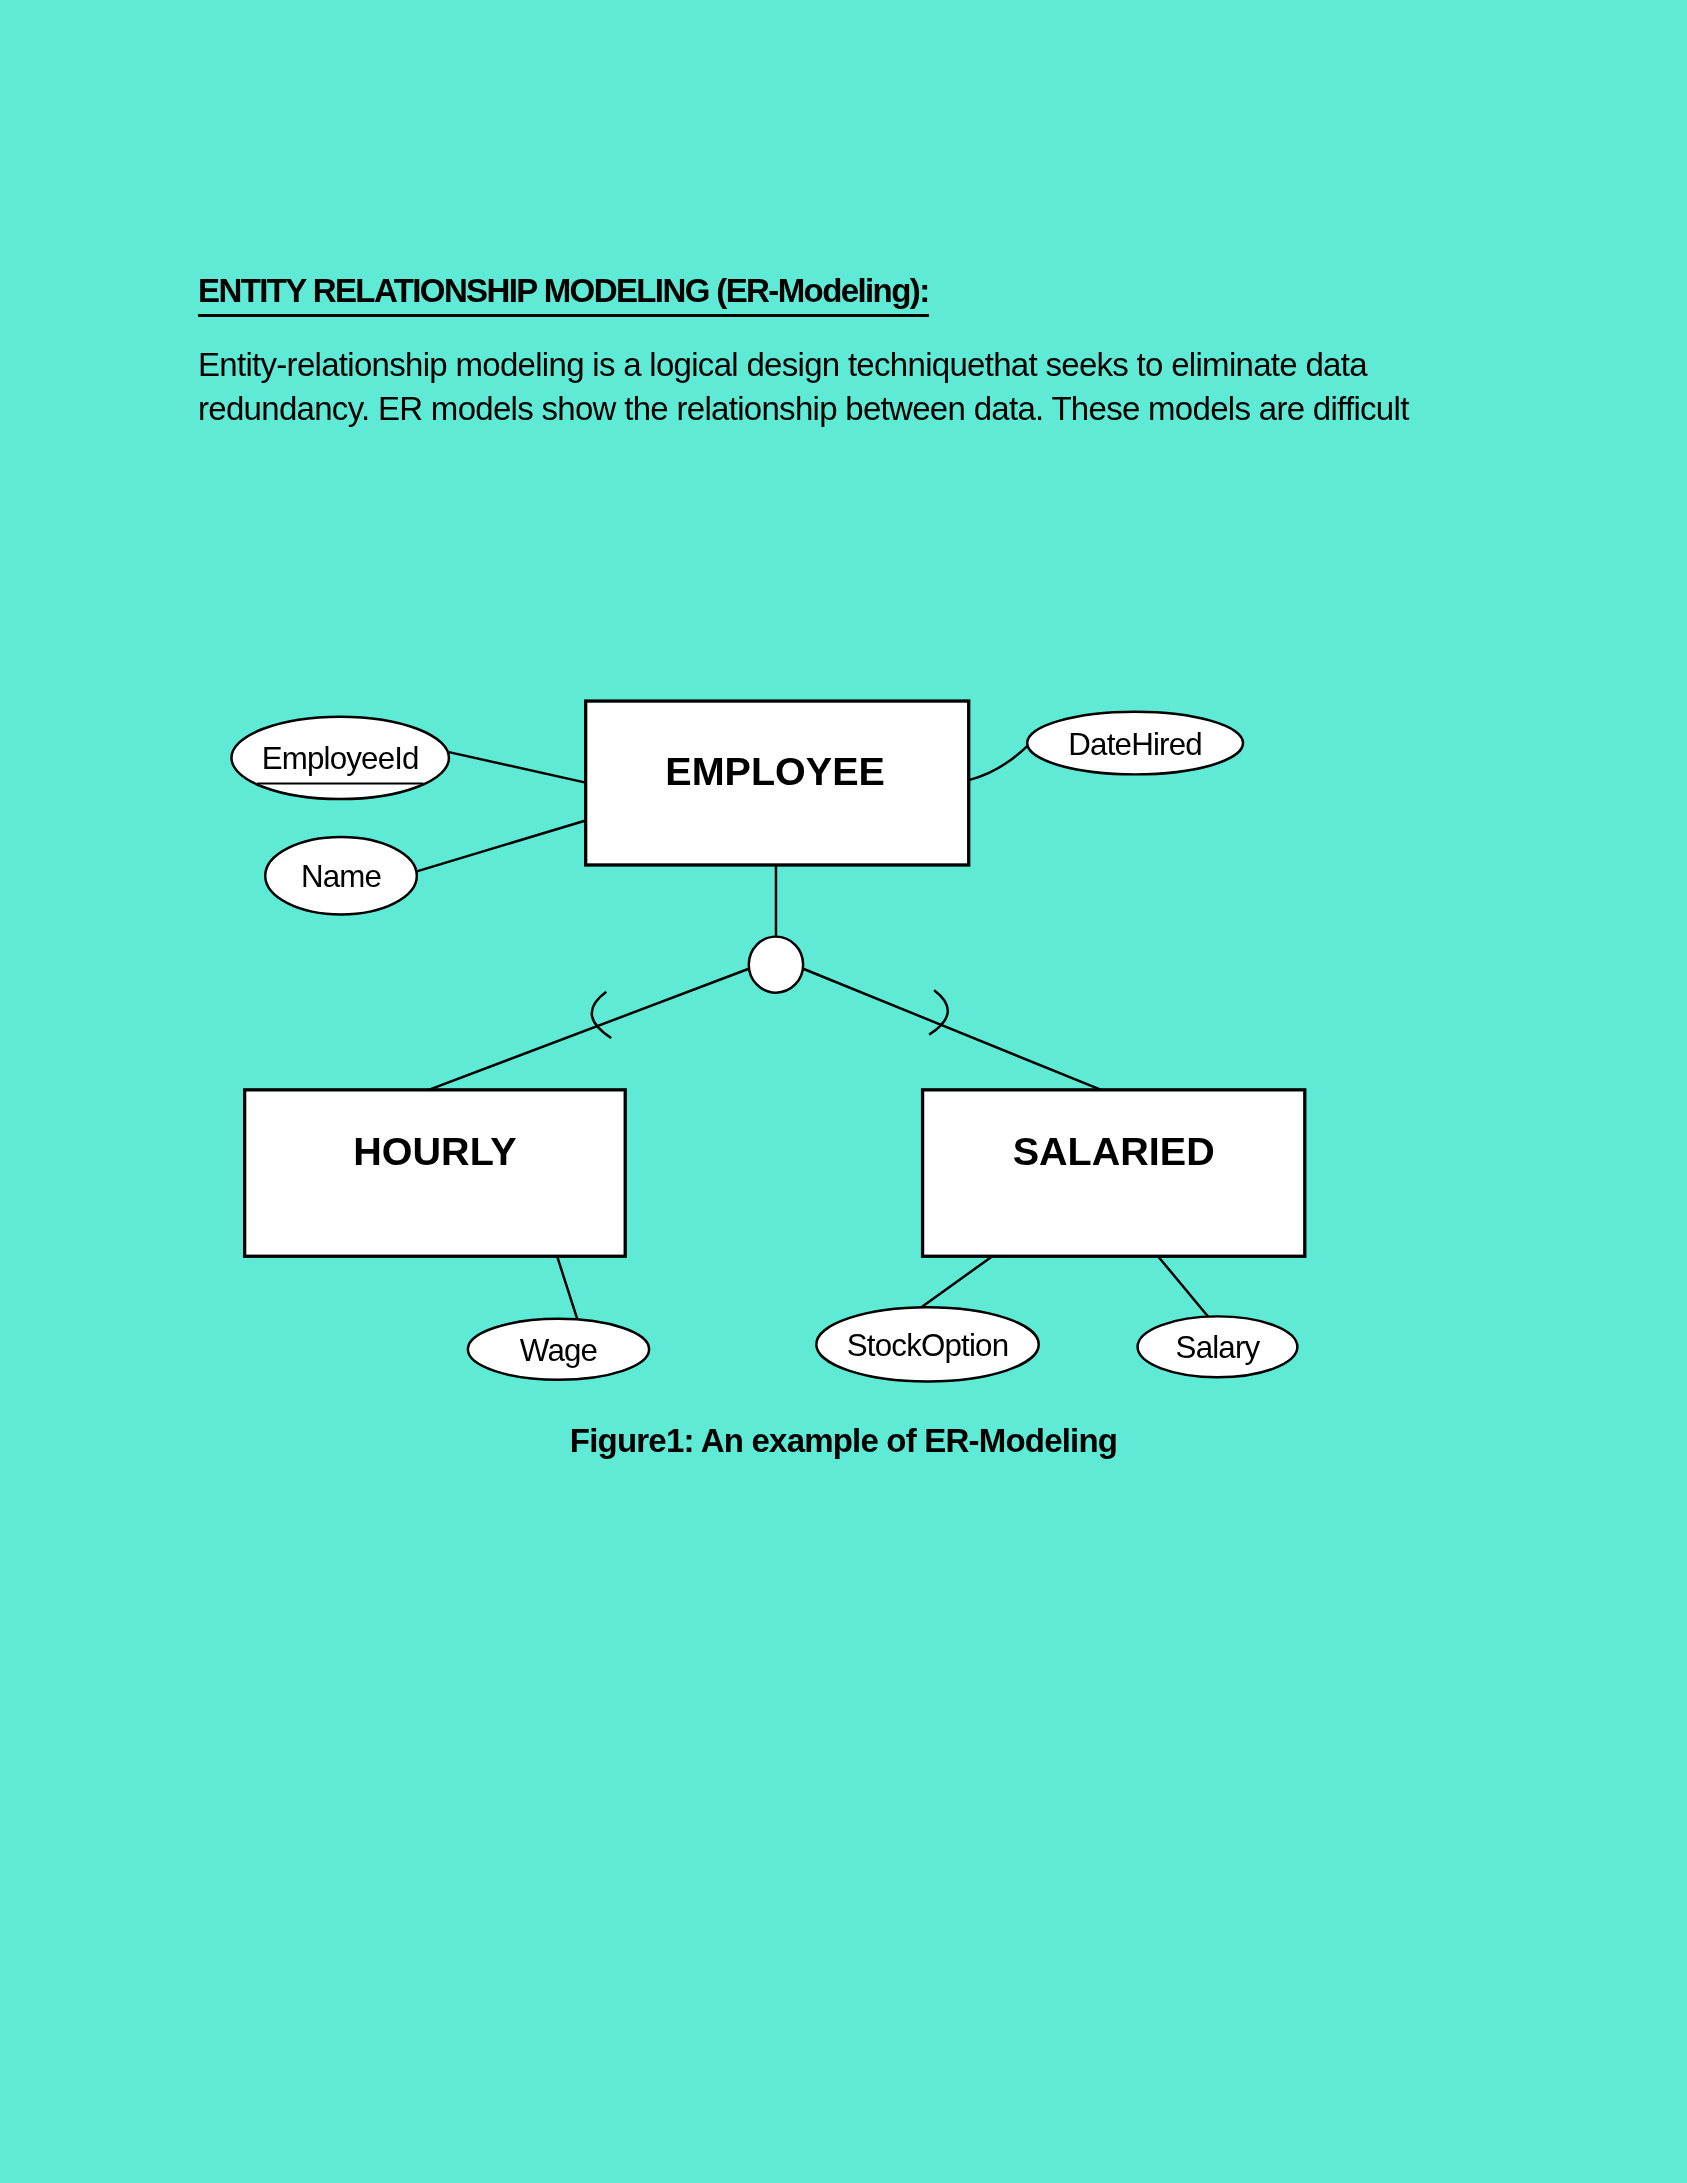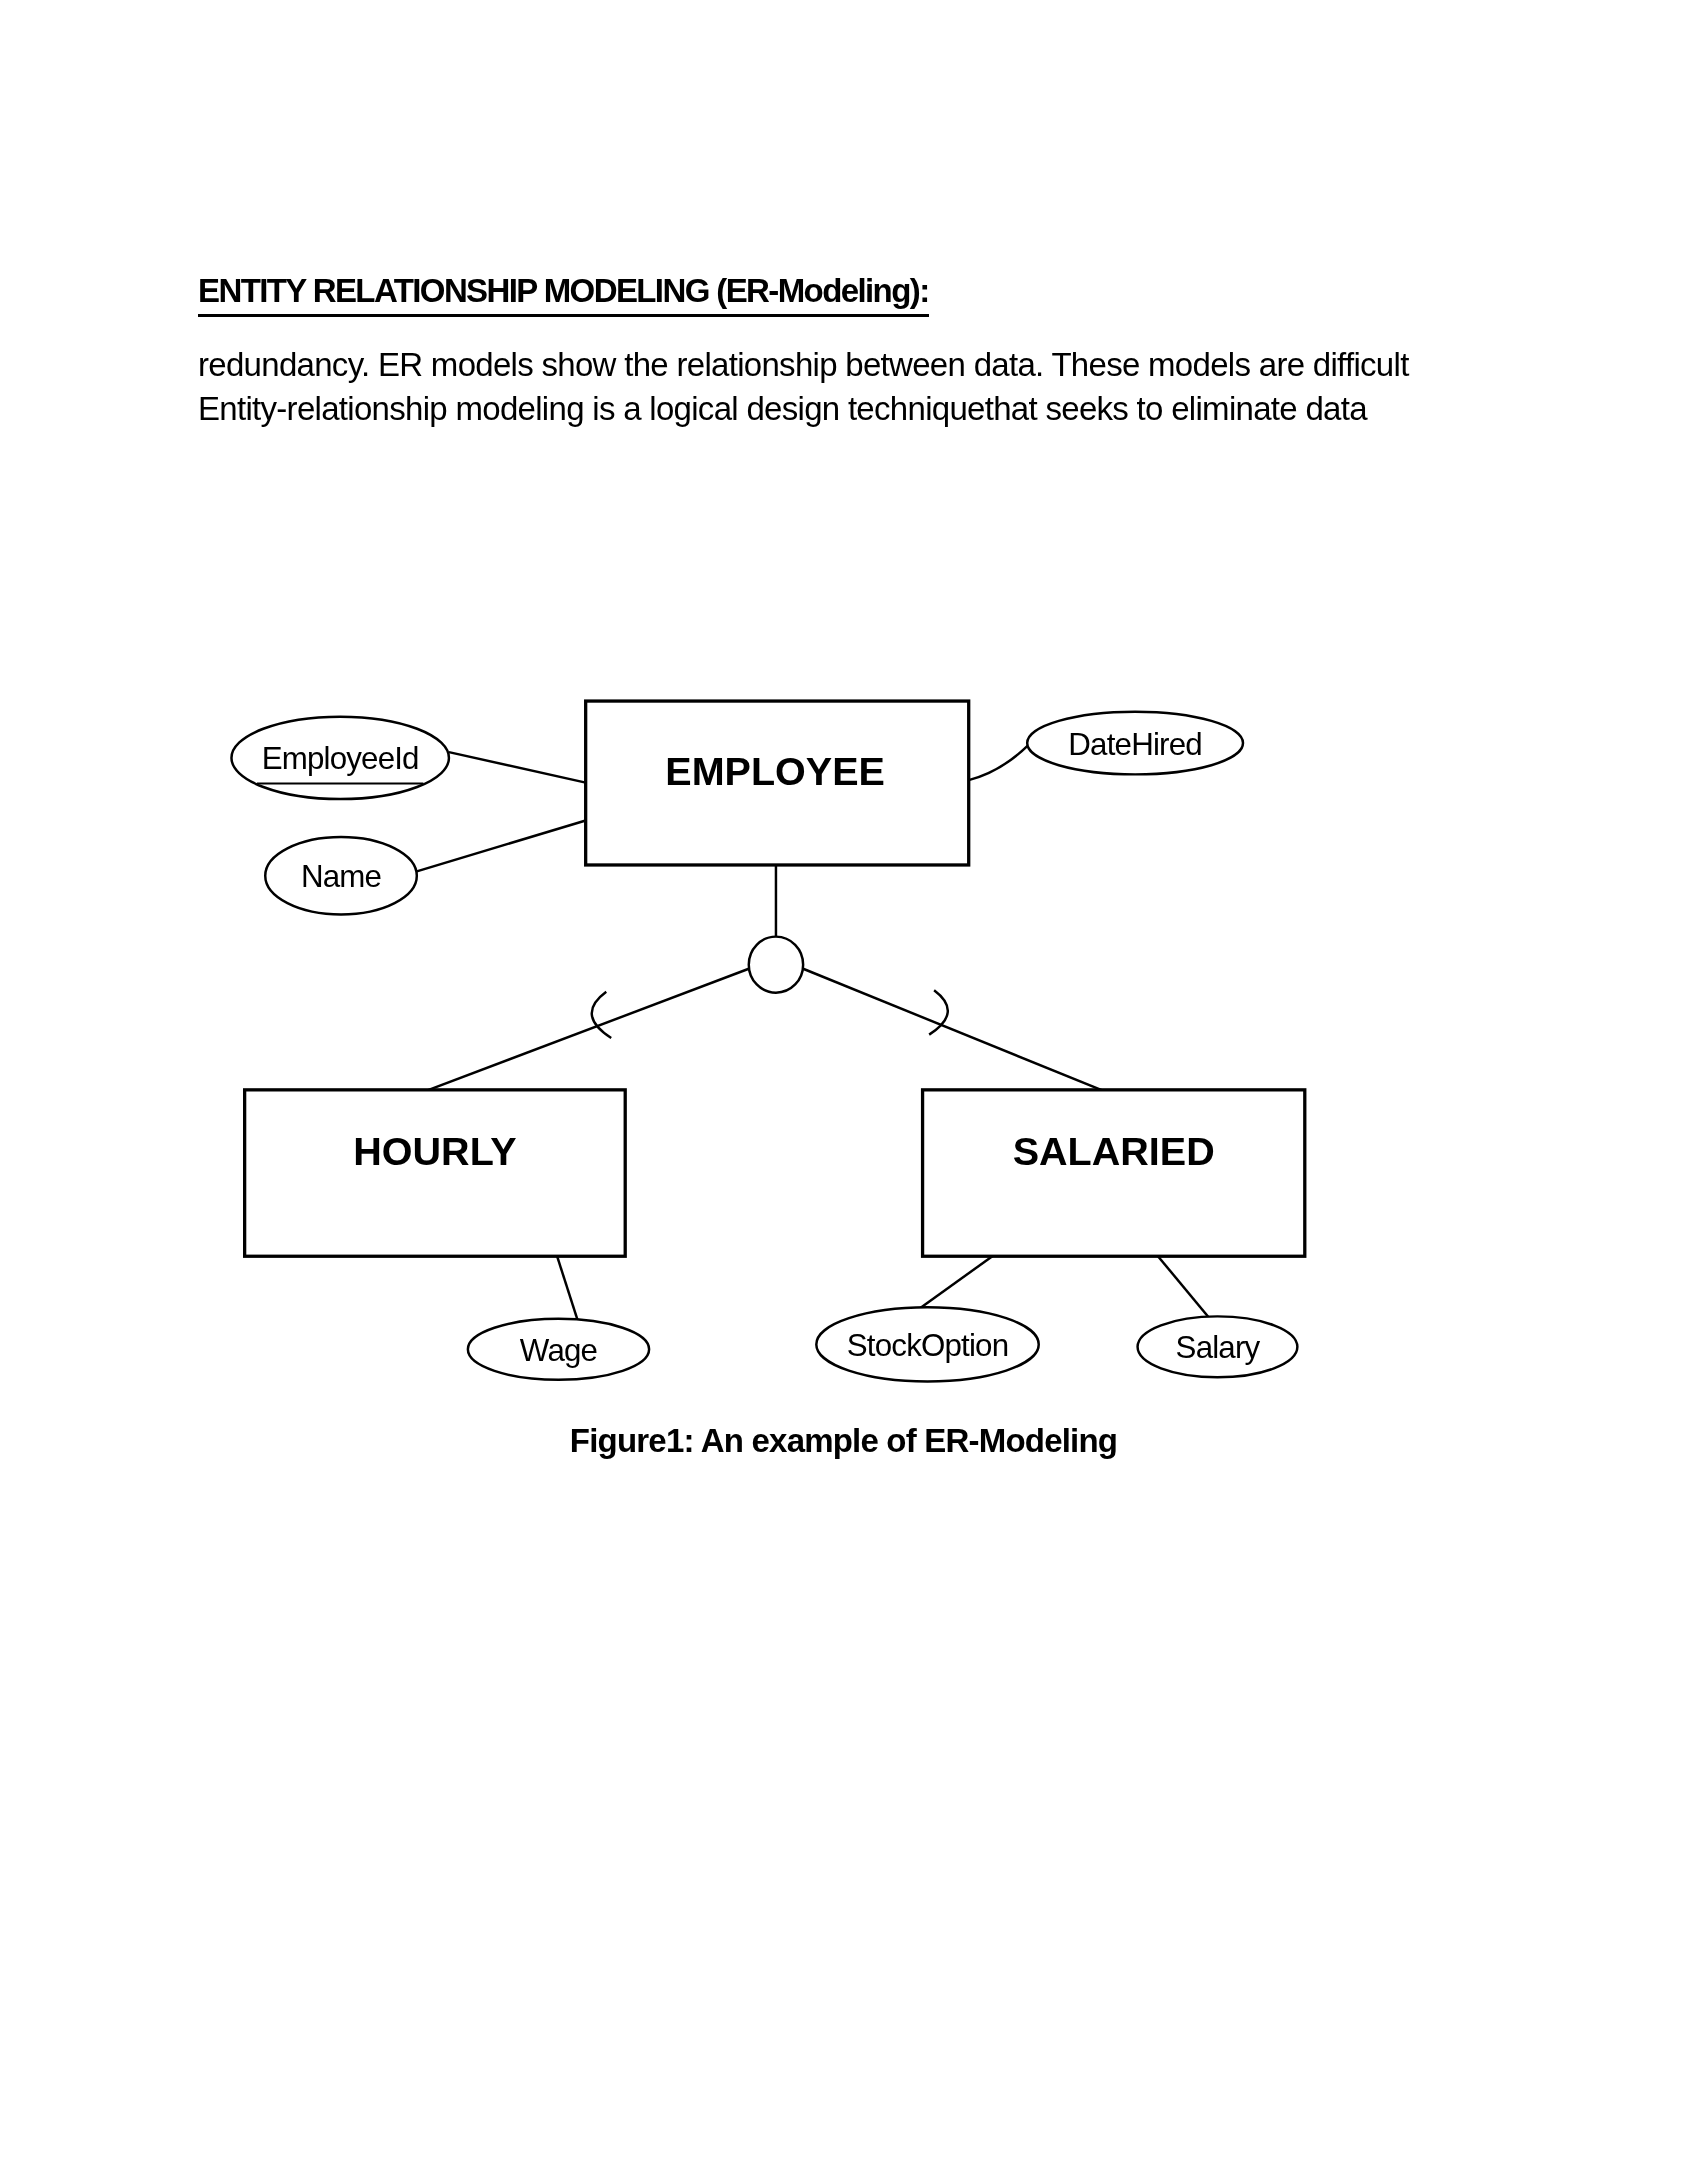--- a/index.html
+++ b/index.html
@@ -1,19 +1,19 @@
 <!DOCTYPE html>
 <html style="font-size:13px"><head>
 <meta charset="utf-8">
 <style>
   html,body{margin:0;padding:0;background:#888;}
   .page{
     position:relative;
     width:1687px;height:2183px;
-    background:#ffffff;
+    background:#5eead4;
     font-family:"Liberation Sans",sans-serif;
     color:#000;
     overflow:hidden;
   }
   .heading{
     position:absolute;left:198px;top:272px;
     font-size:33px;font-weight:bold;letter-spacing:-1.6px;
     white-space:nowrap;
   }
   .heading span{
@@ -49,22 +49,22 @@
 </head>
 <body>
 
 <div class="page">
 
   <div class="heading">
     <span>ENTITY RELATIONSHIP MODELING (ER-Modeling):</span>
   </div>
 
   <div class="para">
+    <div>Entity-relationship modeling is a logical design techniquethat seeks to eliminate data</div>
     <div>redundancy. ER models show the relationship between data. These models are difficult</div>
-    <div>Entity-relationship modeling is a logical design techniquethat seeks to eliminate data</div>
   </div>
 
   <svg class="diagram" width="1687" height="2183" viewBox="0 0 2048 2650">
 
     <line class="wire" x1="545" y1="913" x2="711" y2="950"></line>
     <line class="wire" x1="505" y1="1058" x2="711" y2="996"></line>
     <path class="wire" d="M 1176 947 Q 1215 937 1249 904"></path>
     <line class="wire" x1="942" y1="1050" x2="942" y2="1137"></line>
     <line class="wire" x1="909" y1="1176" x2="518" y2="1324"></line>
     <line class="wire" x1="975" y1="1176" x2="1339" y2="1324"></line>

